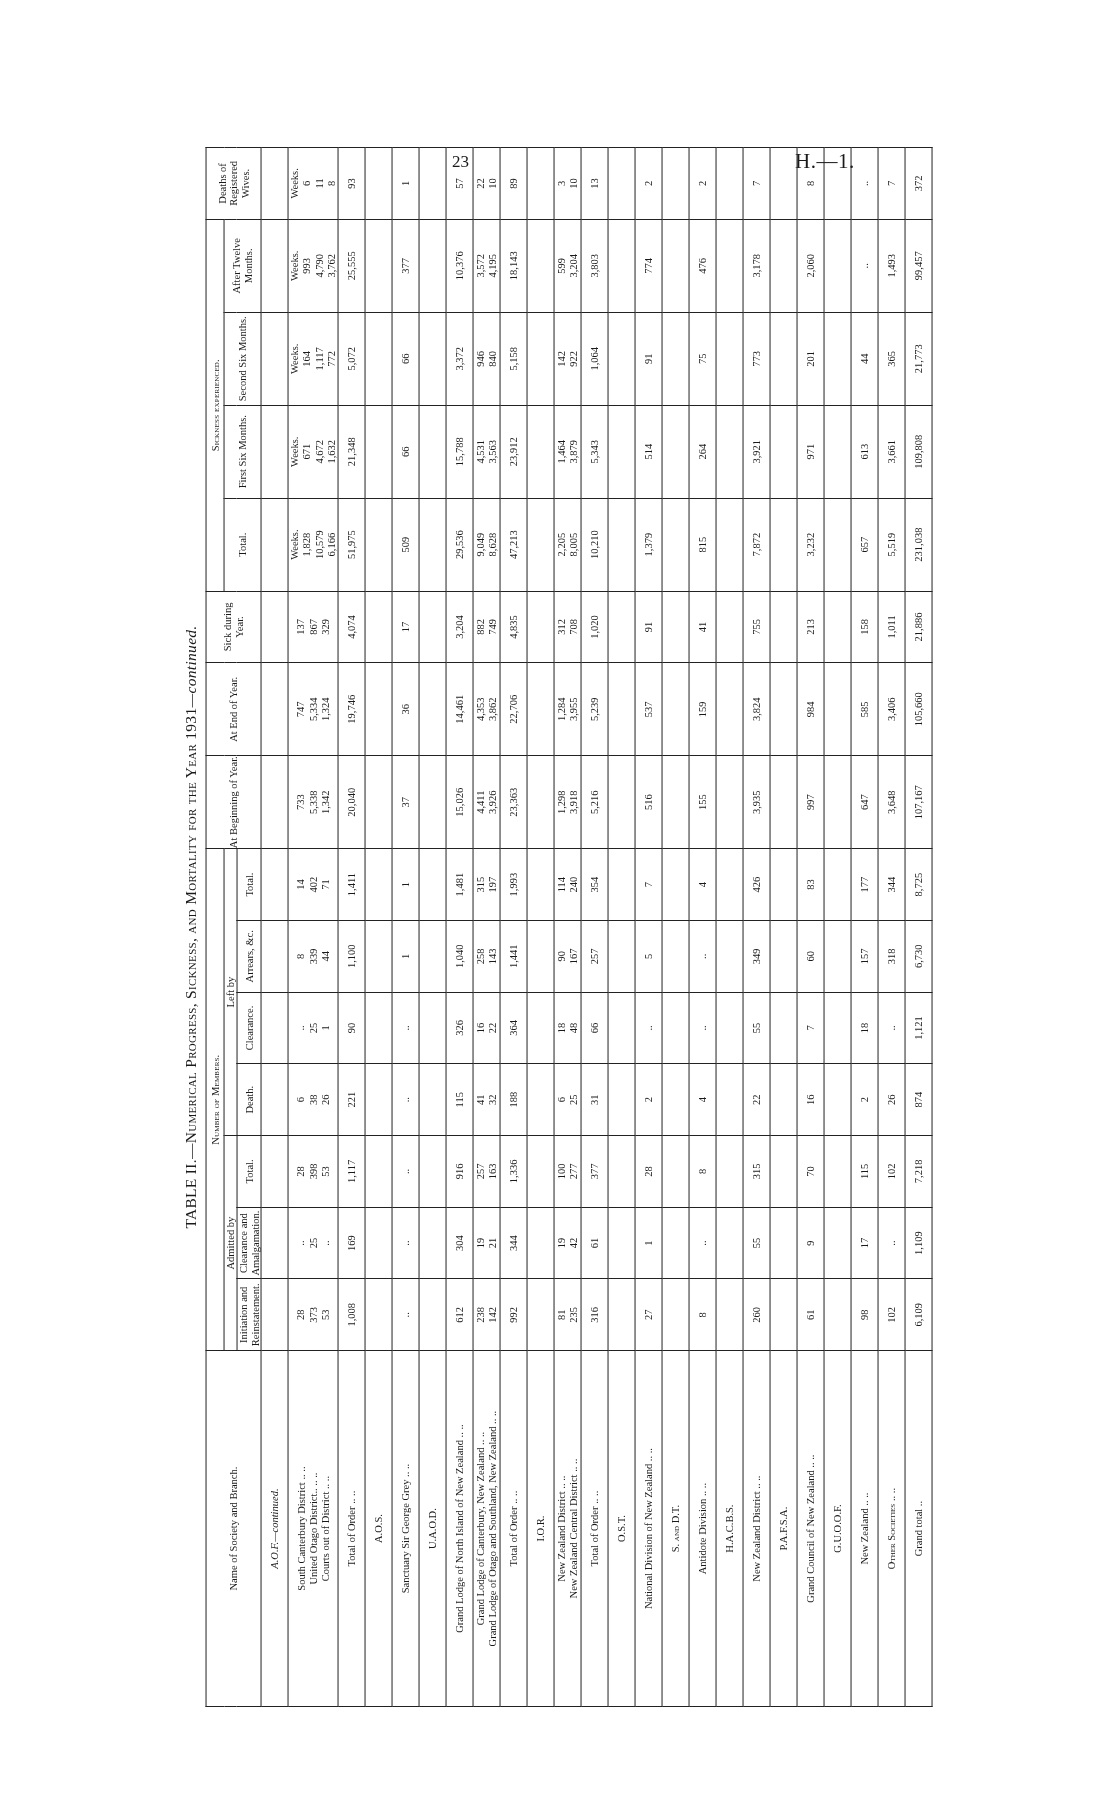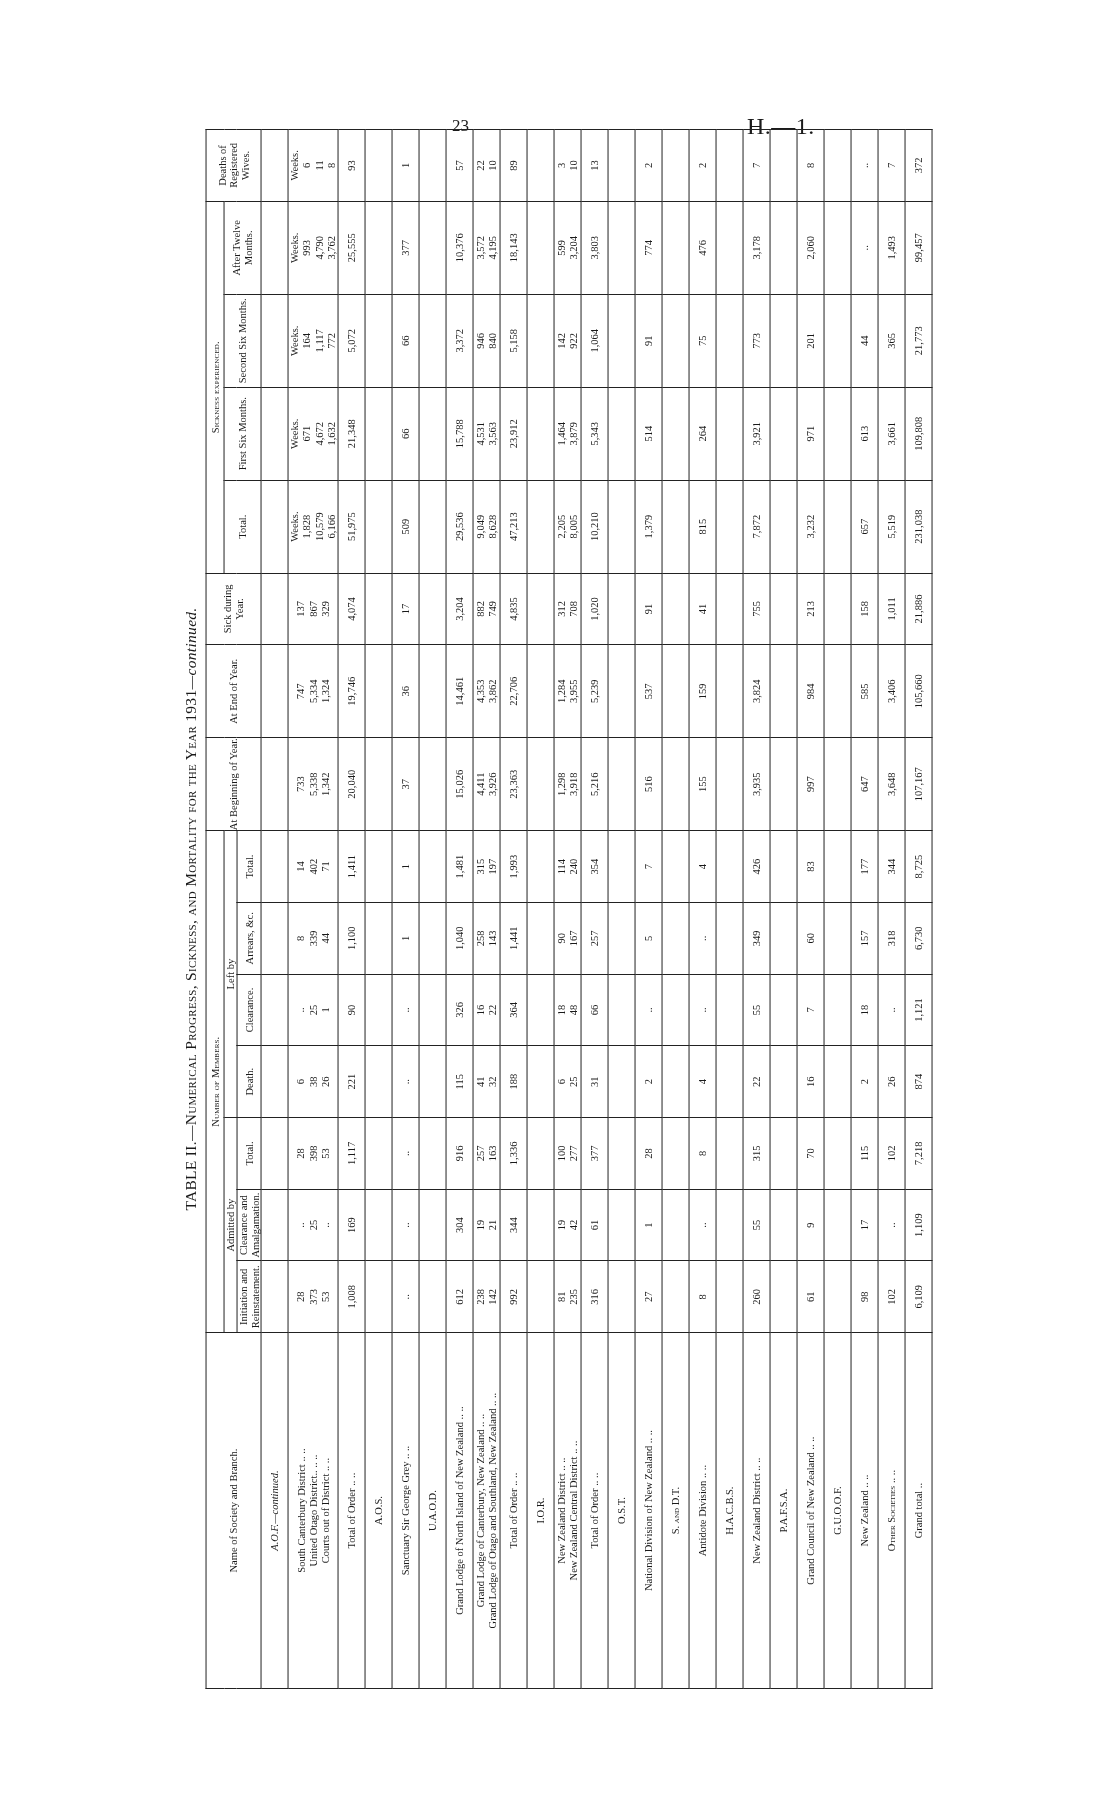--- a/index.html
+++ b/index.html
@@ -1,19 +1,19 @@
 <!DOCTYPE html>
 <html><head>
 <meta charset="utf-8">
 <style>
   html,body{margin:0;padding:0;background:#fff;}
   body{width:1114px;height:1818px;font-family:"Liberation Serif",serif;color:#1a1a1a;position:relative;overflow:hidden;}
-  .page{position:absolute;inset:0;}
+  .page{position:absolute;inset:0;margin-top:36px;}
   .pagenum{position:absolute;left:452px;top:116px;font-size:17px;font-family:"Liberation Serif",serif;}
-  .docnum{position:absolute;left:747px;top:113px;font-size:24px;letter-spacing:.5px;}
+  .docnum{position:absolute;left:795px;top:113px;font-size:21px;letter-spacing:.5px;}
 
   
   .rot{
     position:absolute;
     left:50%;top:50%;
     transform:translate(-50%,-50%) rotate(-90deg);
     transform-origin:center center;
   }
   .rotinner{width:1560px;}
   .caption{

